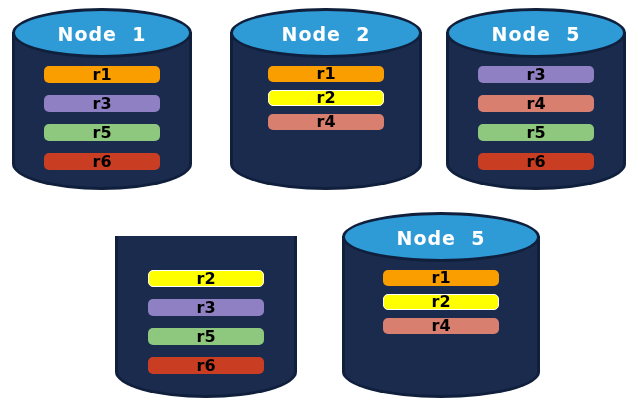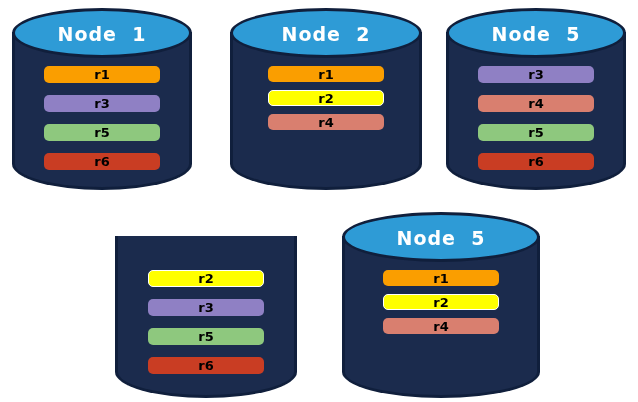--- a/index.html
+++ b/index.html
@@ -67,21 +67,21 @@
     border-radius: 5px;
     border: 1.5px solid transparent;
     box-sizing: border-box;
     display: flex;
     align-items: center;
     justify-content: center;
   }
   .bars.sparse .bar { height: 16px; }
   .bar span {
     color: var(--bar-text, #000000);
-    font-size: 13px;
+    font-size: 16px;
     font-weight: bold;
     line-height: 1;
   }
 </style>
 </head>
 <body>
 
 <div class="canvas">
 
   <div class="node" style="left:12px; top:8px; width:180px; height:182px;">

